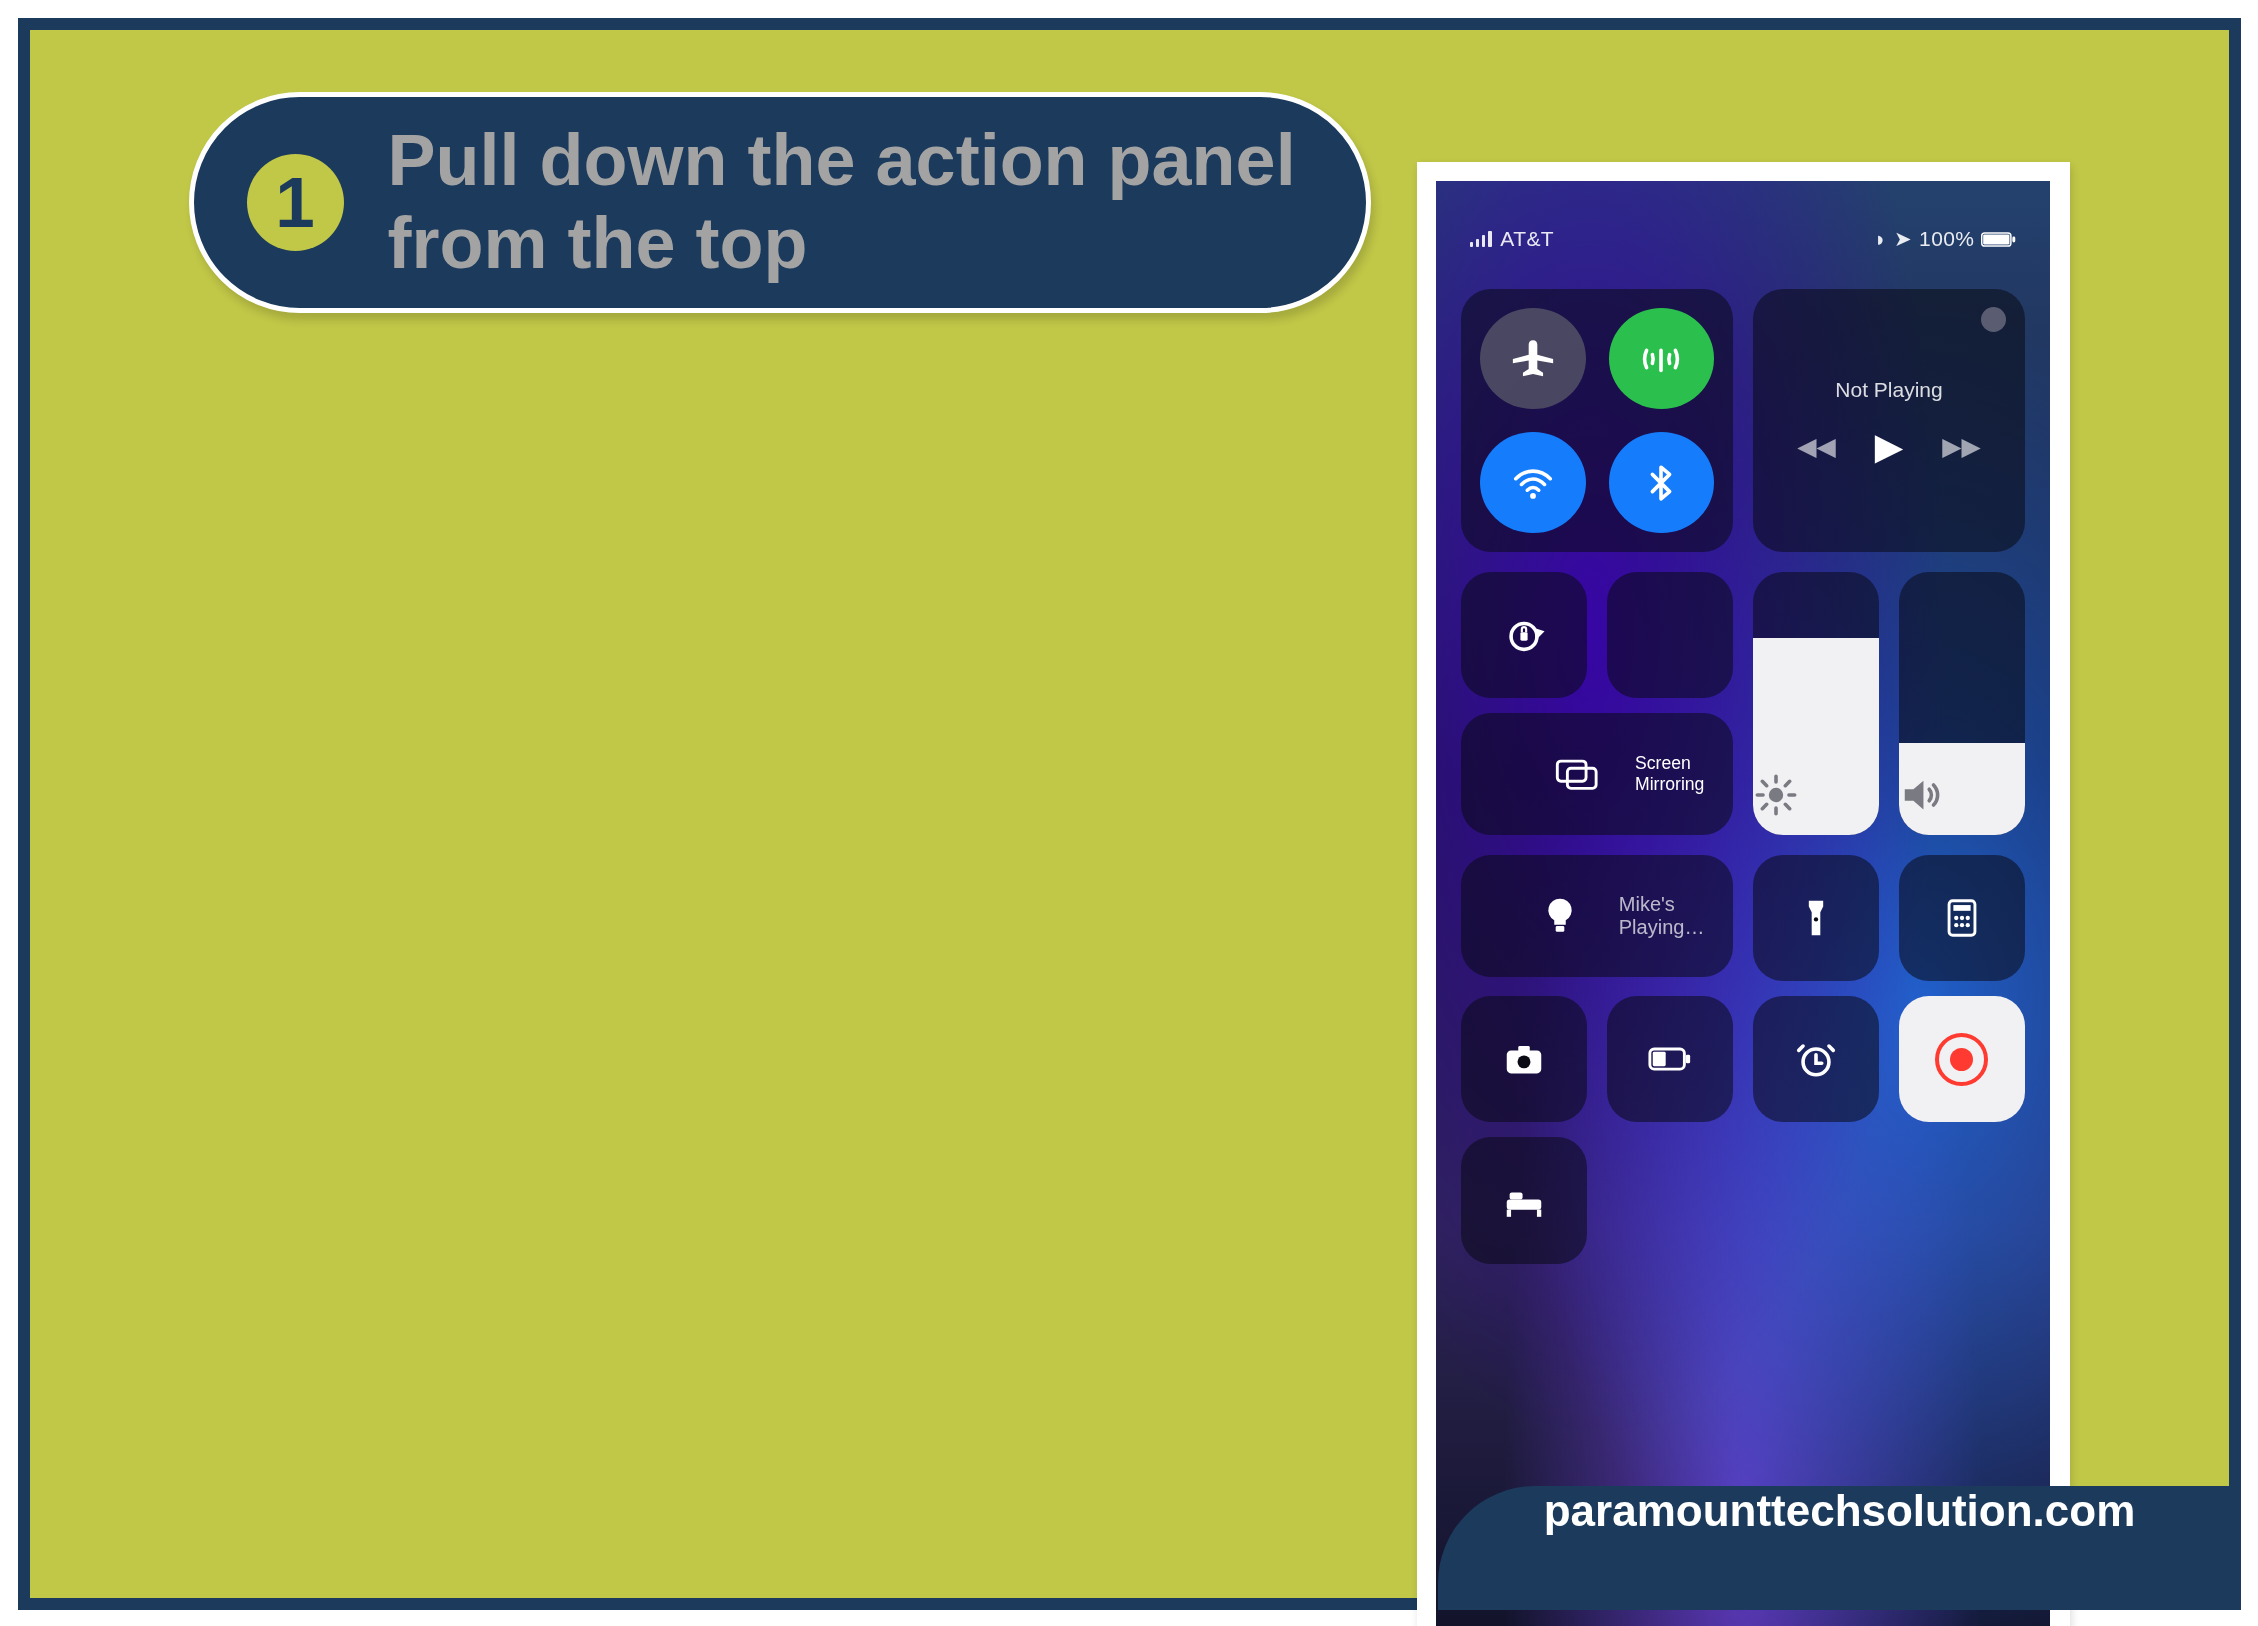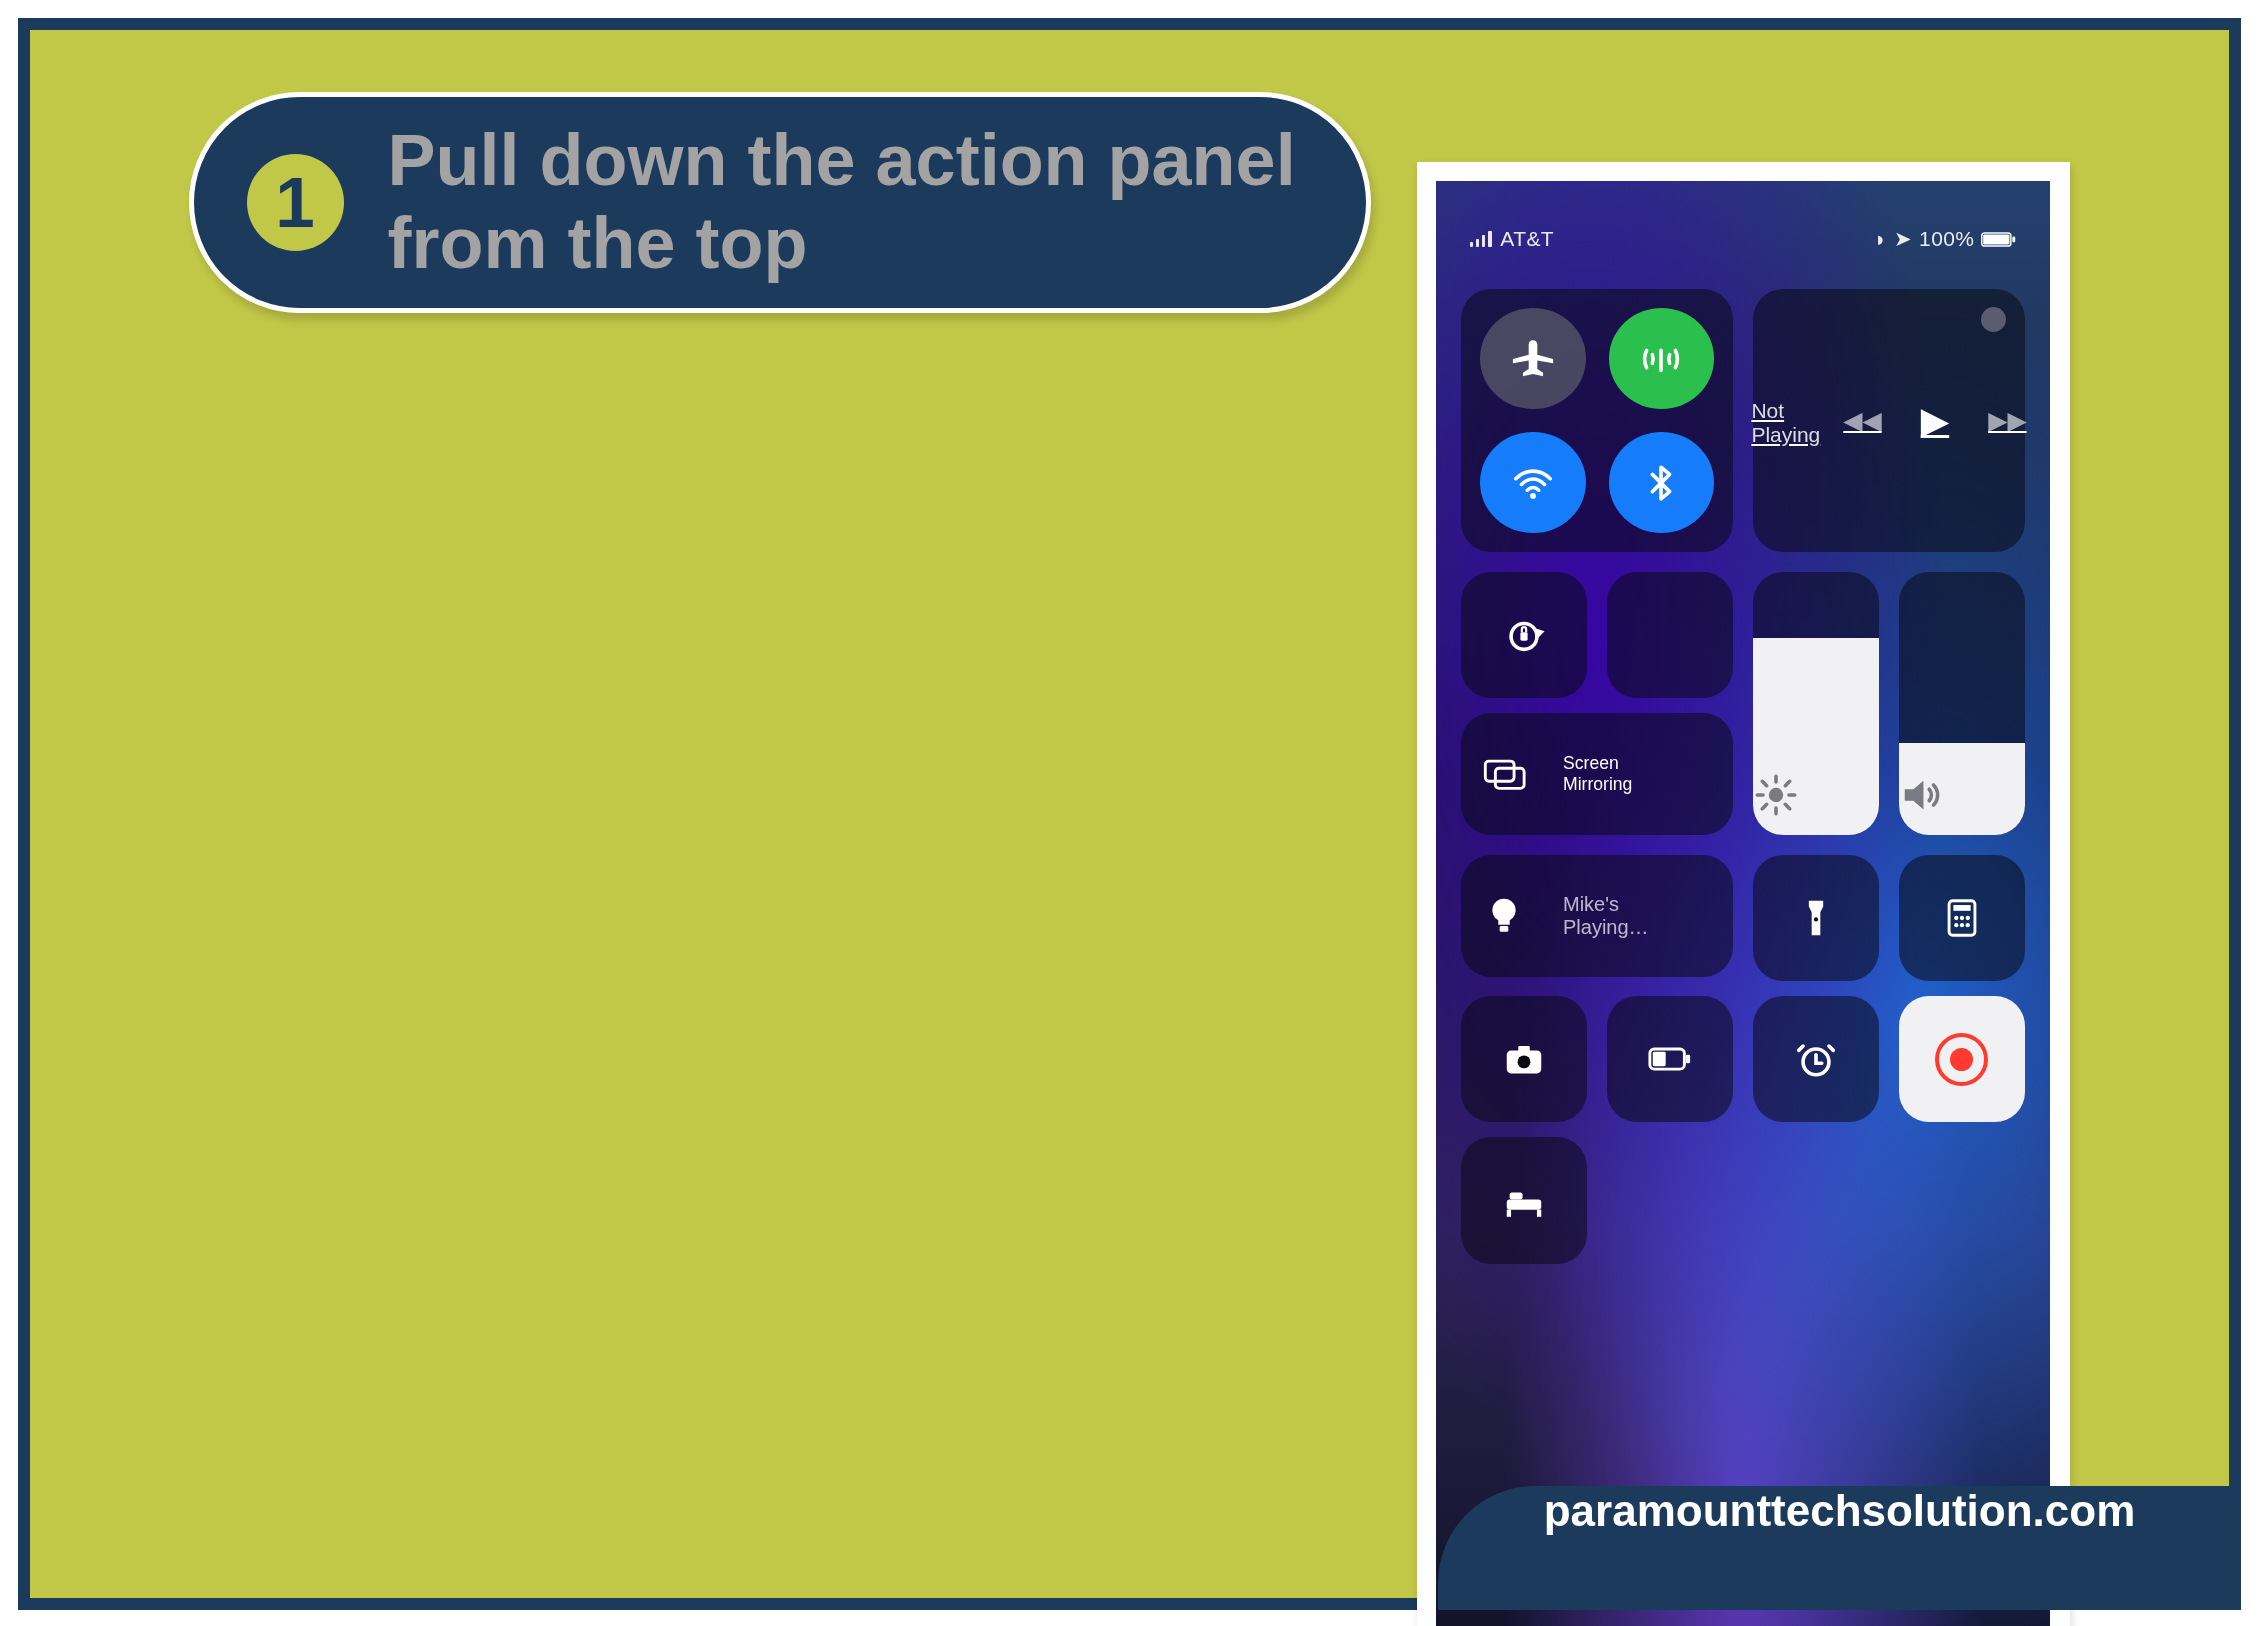--- a/index.html
+++ b/index.html
@@ -135,33 +135,33 @@
   }
   .nbtn {
     border-radius: 50%;
     display:flex; align-items:center; justify-content:center;
     font-size: 39px;
   }
   .nbtn.gray { background: rgba(90,90,105,0.75); }
   .nbtn.green { background: #2bbf4d; }
   .nbtn.blue { background: #157dfb; }
 
-  .media { grid-column: span 2; grid-row: span 2; flex-direction:row; gap:23px;text-decoration:underline; }
+  .media { grid-column: span 2; grid-row: span 2; flex-direction:column; gap:23px; }
   .media .np { font-size: 21px; color: rgba(255,255,255,0.85); margin-top:5.3px; }
   .media-controls { display:flex; gap:39px; align-items:center; font-size:25px; color: rgba(255,255,255,0.6);}
   .media-controls .play { font-size: 37px; color:#fff; }
   .airplay-dot {
     position:absolute; top:17.6px; right:19.4px; width:25px; height:25px; border-radius:50%;
     background: rgba(120,120,140,0.7);
   }
 
   
   .sq { aspect-ratio: 1/1; }
   .tall2 { grid-row: span 2; flex-direction:column; }
-  .wide2 { grid-column: span 2; justify-content:flex-start; padding: 0 20px; gap:36px; }
+  .wide2 { grid-column: span 2; justify-content:flex-end; padding: 0 29px; gap:36px; }
 
   .slider {
     position:relative; overflow:hidden;
   }
   .slider .fill {
     position:absolute; left:0; right:0; bottom:0;
     background:#f1f1f3;
   }
   .slider .icon {
     position:absolute; left:0; right:0; bottom:17.6px; text-align:center;

